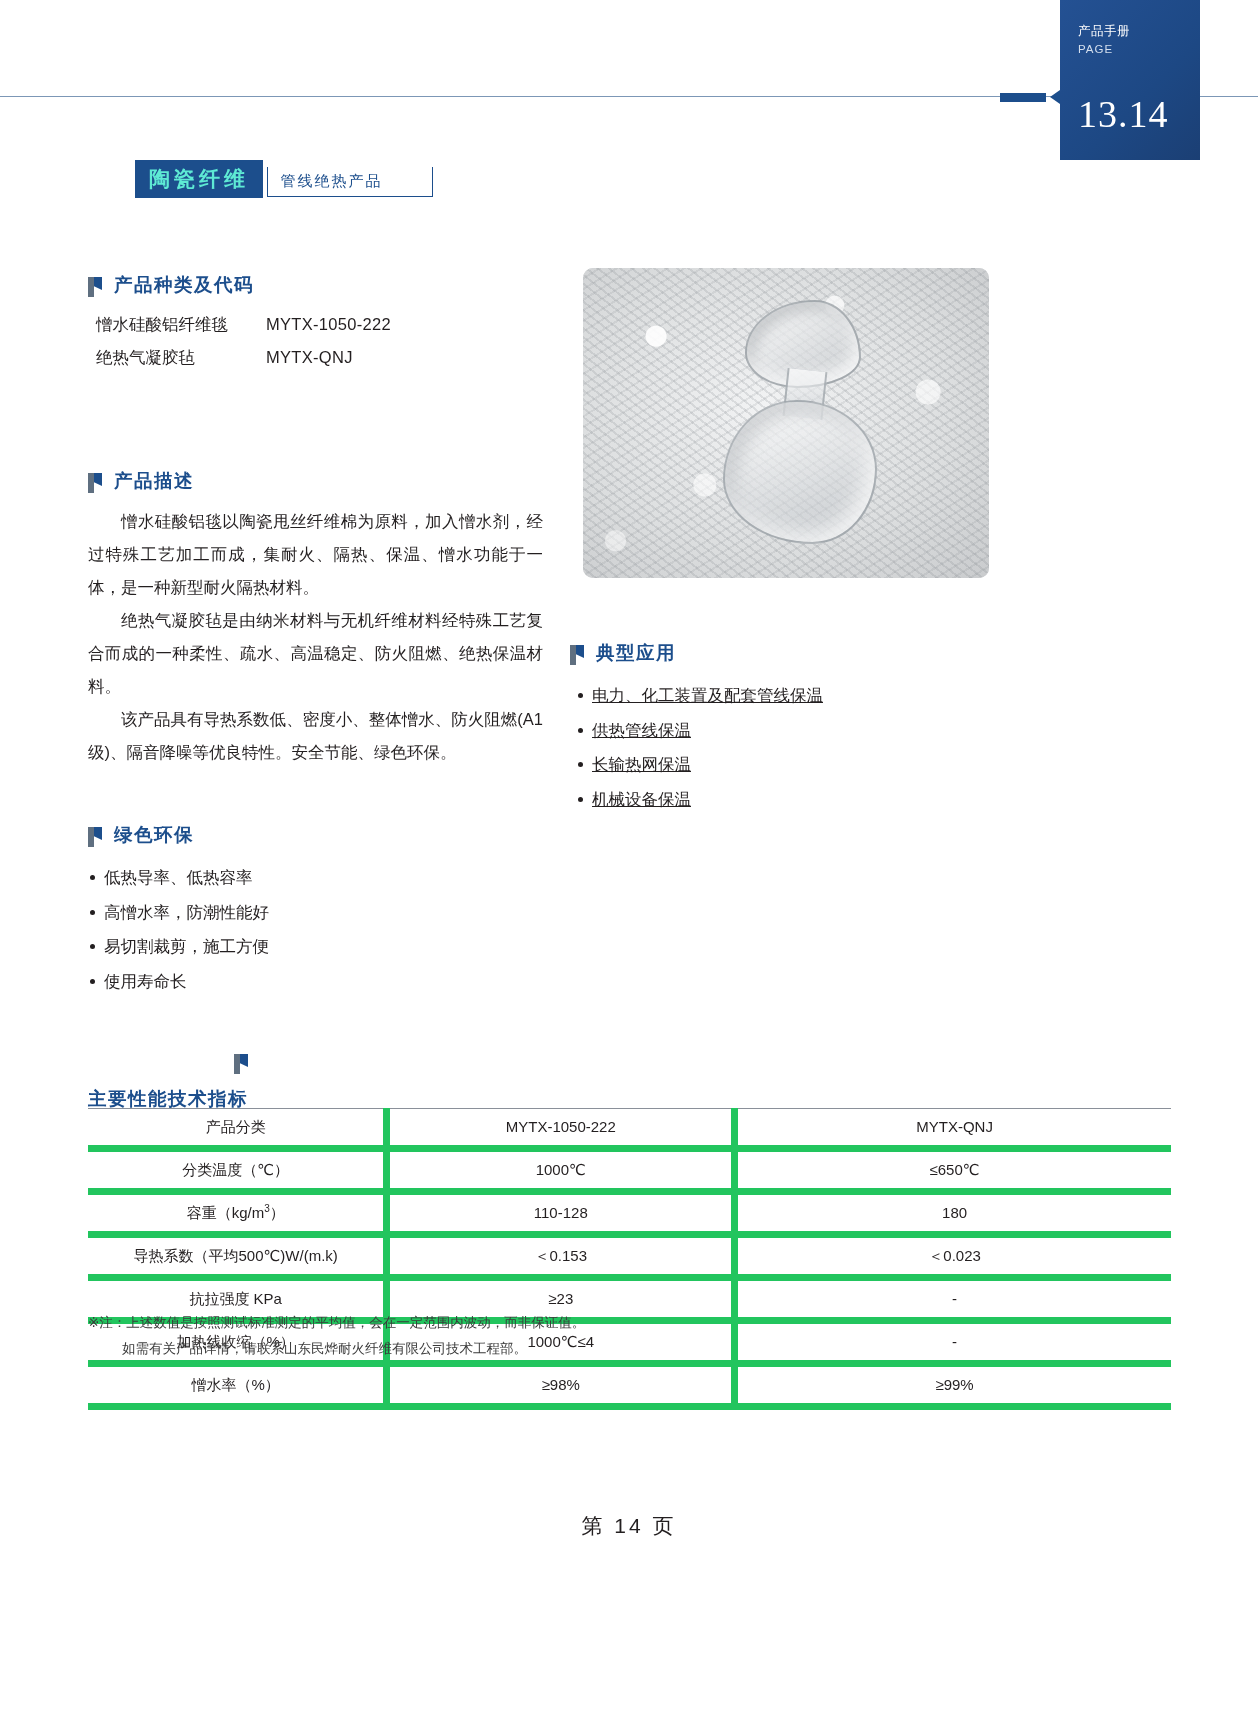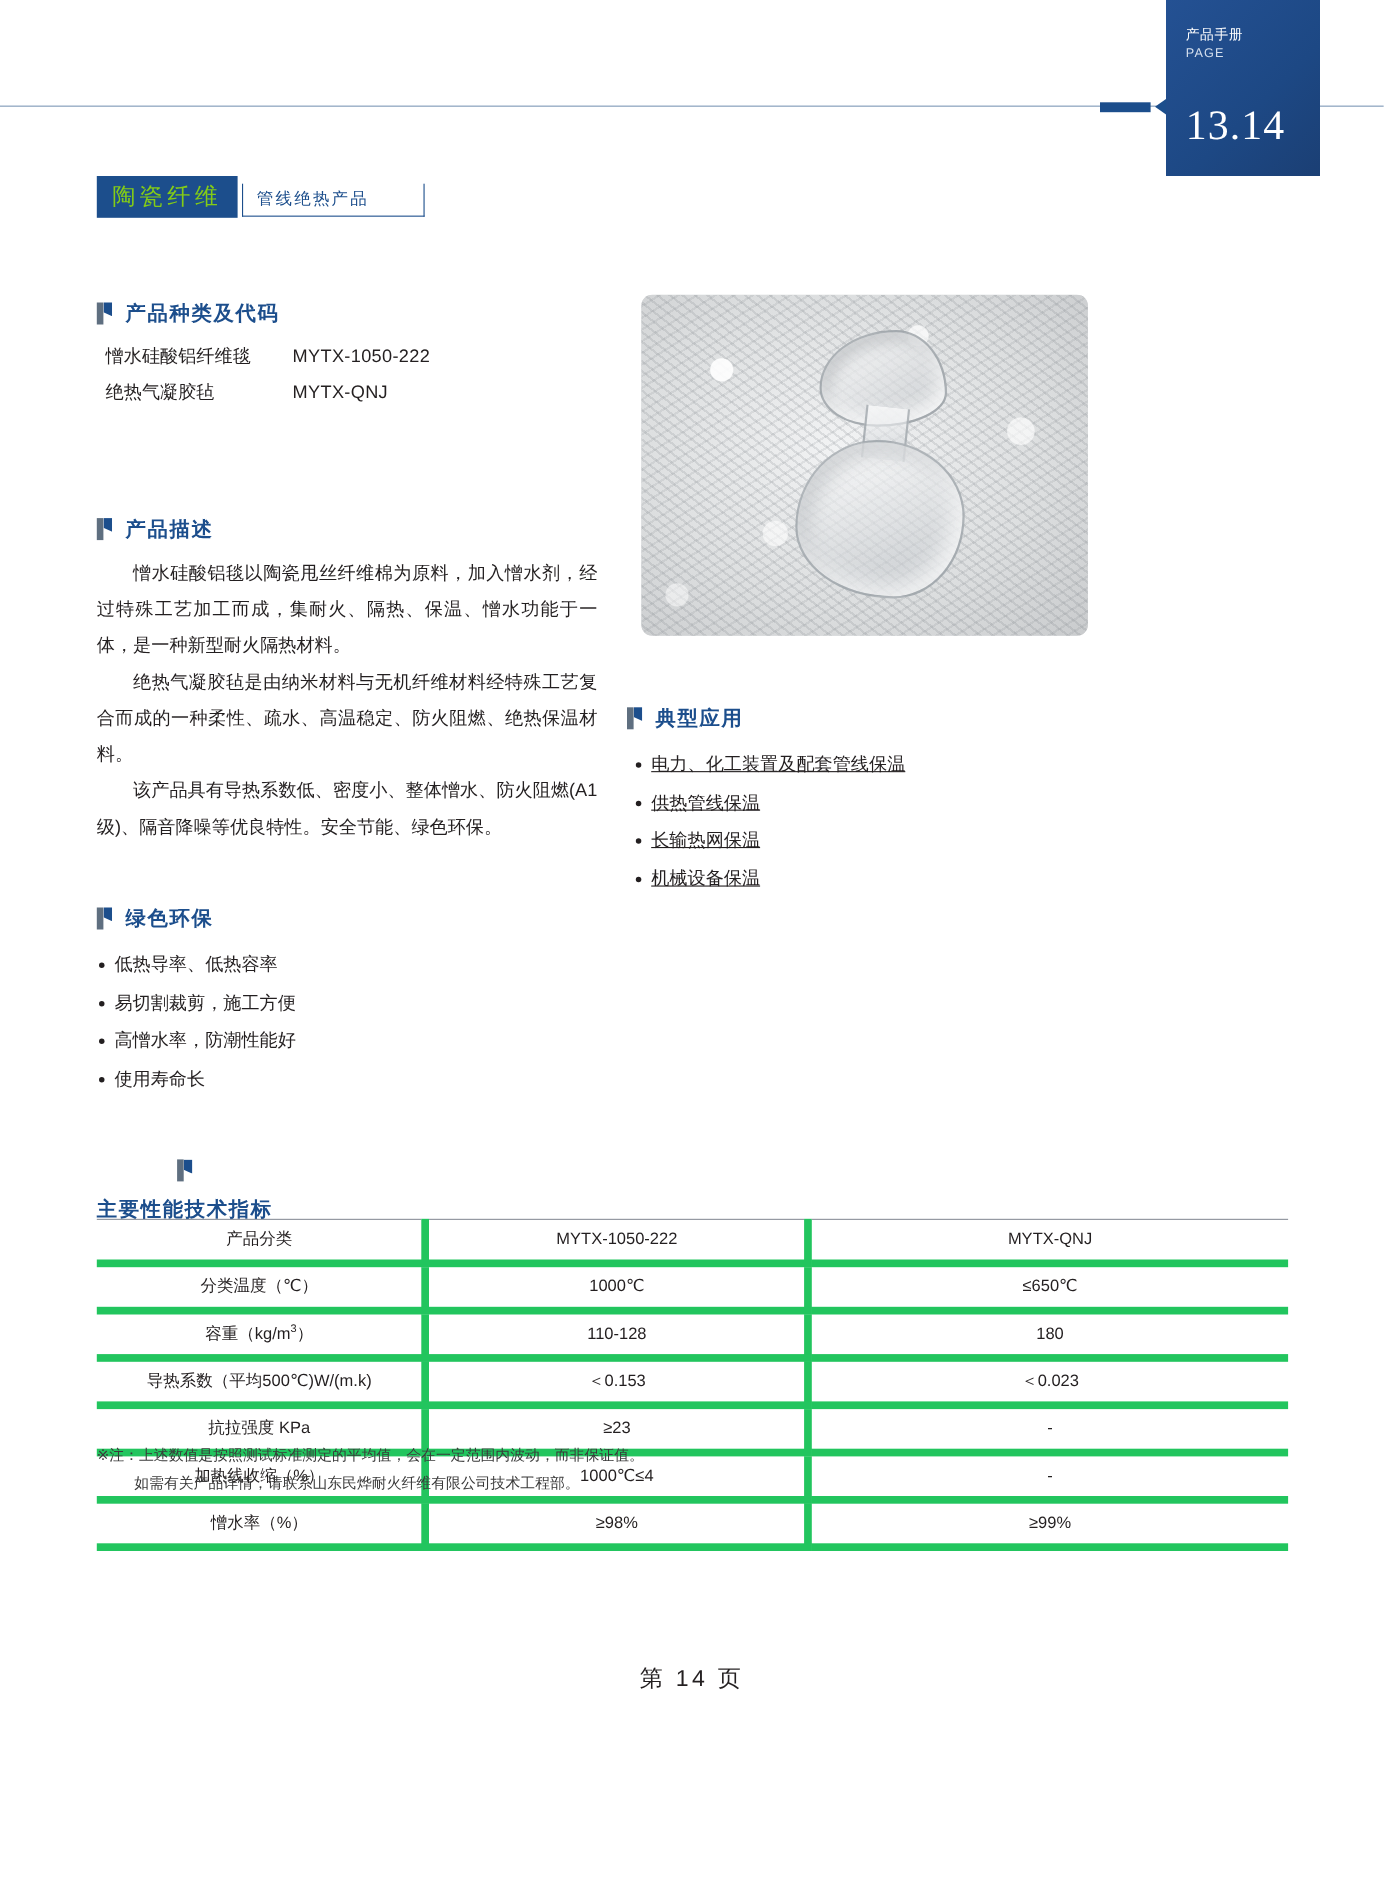--- a/index.html
+++ b/index.html
@@ -97,45 +97,46 @@
   }
 
   
   .title-badge {
     position: absolute;
     left: 88px;
     top: 160px;
   }
   .title-badge .tb-main {
     background: #1c4e8c;
-    color: #84cc16;
+    color: #5eead4;
     font-size: 21px;
-    font-weight: 400;
+    font-weight: 700;
     letter-spacing: 4px;
     padding: 6px 14px 7px 14px;
     display: inline-block;
     line-height: 1.2;
+    margin-left: 47px;
   }
   .title-badge .tb-sub {
     border: 1px solid #1c4e8c;
     border-top: none;
     color: #1c4e8c;
     font-size: 15px;
     letter-spacing: 2px;
     padding: 5px 12px 6px 12px;
     display: inline-block;
     line-height: 1.2;
     width: 140px;
   }
 
   
   .sec-head {
     position: absolute;
     display: flex;
-    align-items: center;
+    align-items: flex-end;
     gap: 12px;
   }
   .flag {
     width: 14px;
     height: 20px;
     position: relative;
     flex: 0 0 auto;
   }
   .flag .f1 {
     position: absolute;
@@ -418,25 +419,25 @@
   <div class="sh-text">绿色环保</div>
 </div>
 
 <div class="bullets" style="left:90px; top:860px; width:430px;">
   <div class="bline">
     <div class="dot"></div>
     <div>低热导率、低热容率</div>
   </div>
   <div class="bline">
     <div class="dot"></div>
+    <div>高憎水率，防潮性能好</div>
+  </div>
+  <div class="bline">
+    <div class="dot"></div>
     <div>易切割裁剪，施工方便</div>
-  </div>
-  <div class="bline">
-    <div class="dot"></div>
-    <div>高憎水率，防潮性能好</div>
   </div>
   <div class="bline">
     <div class="dot"></div>
     <div>使用寿命长</div>
   </div>
 </div>
 
 <div class="sec-head" style="left:88px; top:1054px;flex-direction:column;">
   <div class="flag">
       <div class="f1"></div>

